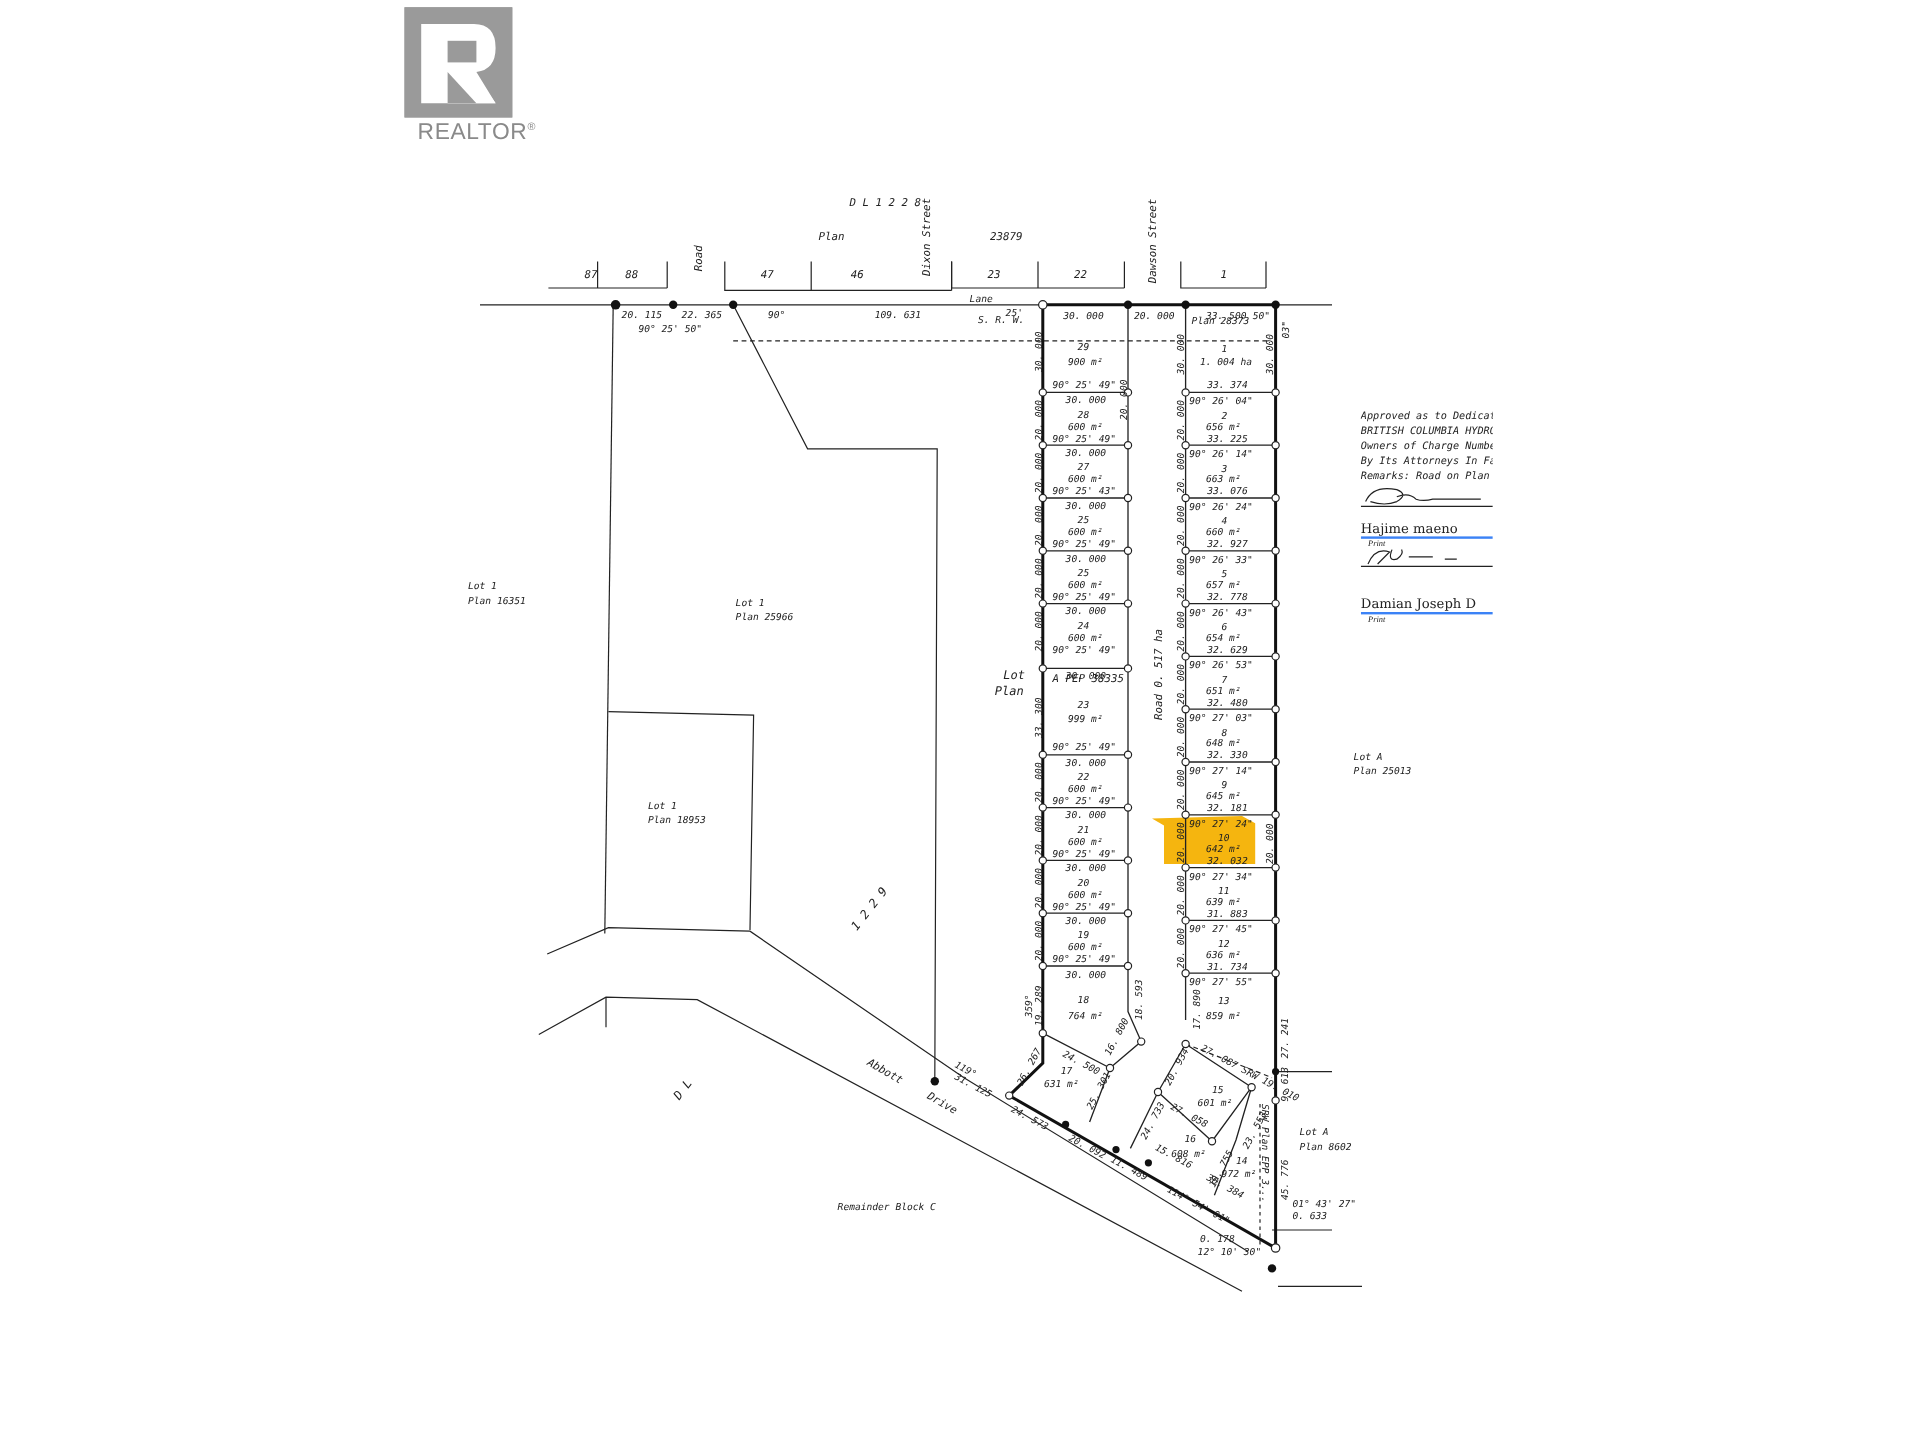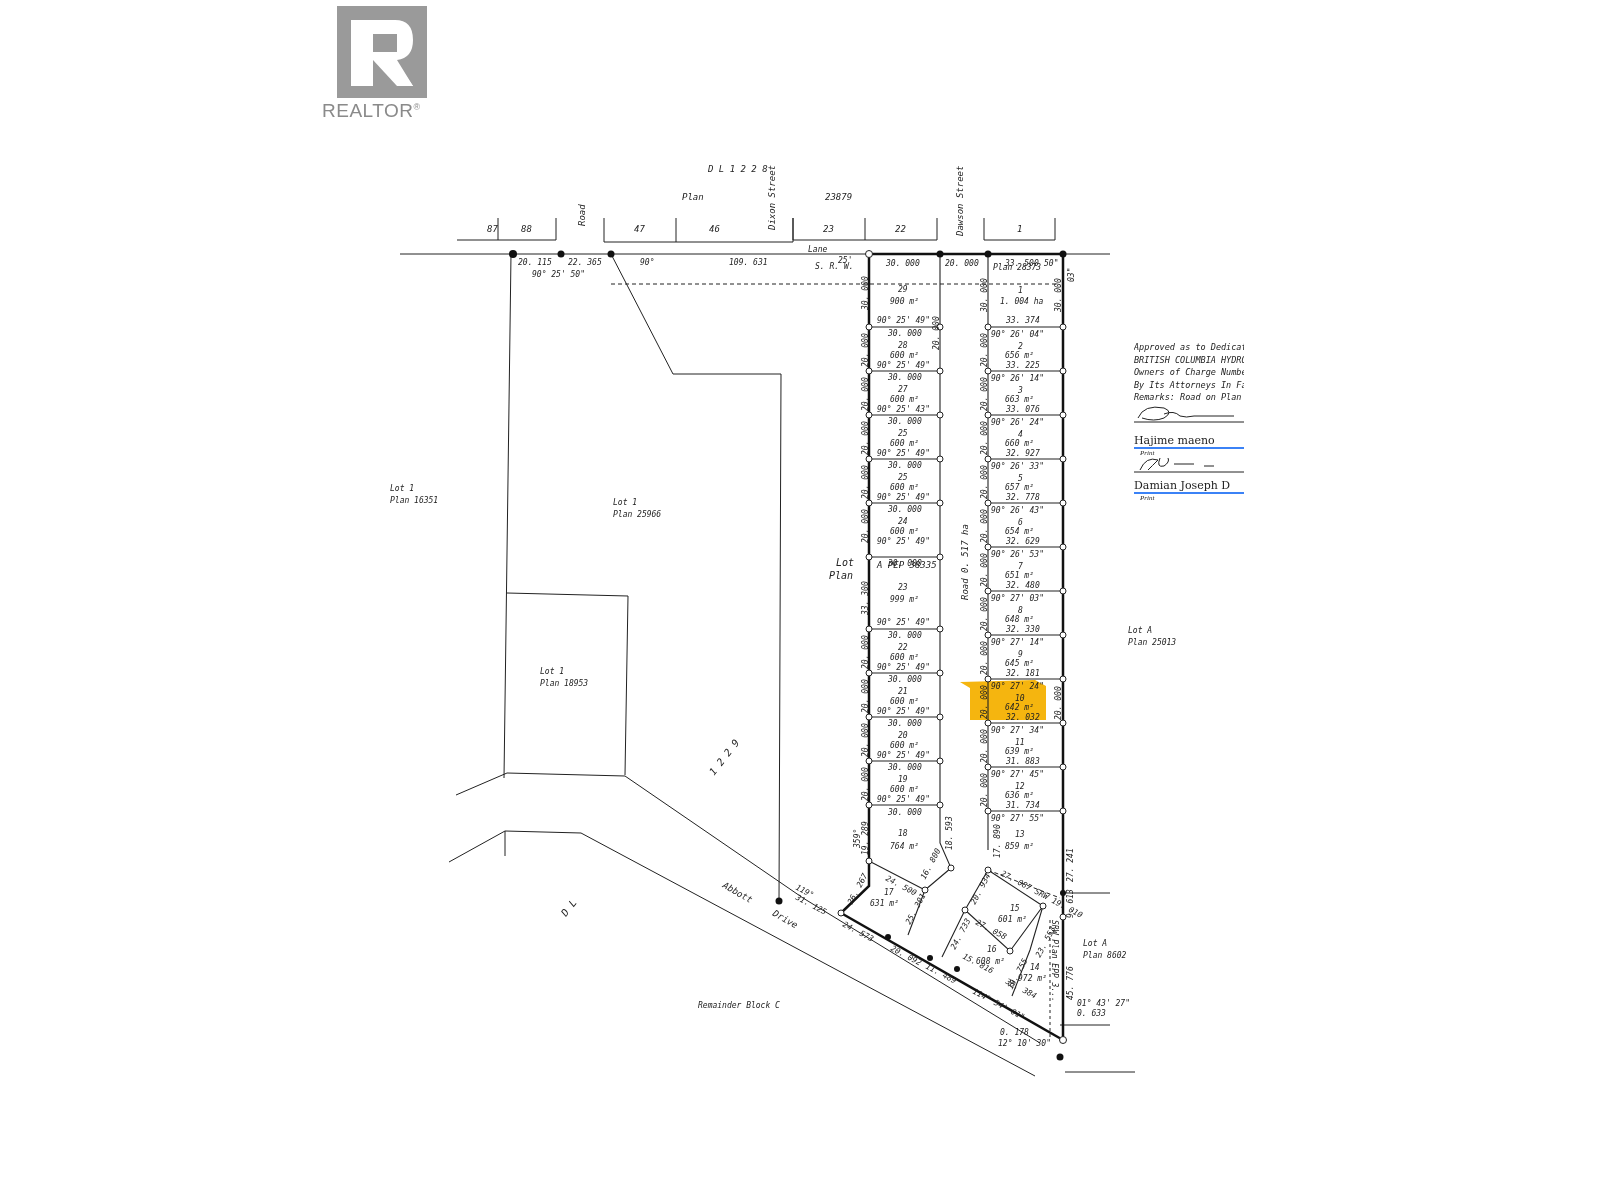--- a/index.html
+++ b/index.html
@@ -1,18 +1,18 @@
 <!DOCTYPE html>
 <html><head>
   <meta charset="utf-8">
   <style>
     html, body { margin:0; padding:0; background:#ffffff; }
     body { width:1600px; height:1200px; position:relative; overflow:hidden; font-family:"DejaVu Sans Mono", monospace; }
     .logo { position:absolute; left:337px; top:6px; width:90px; height:92px; background:#9a9a9a; }
-    .logo-text { position:absolute; left:322px; top:100px; font-family:"Liberation Sans", sans-serif; font-size:19px; color:#8a8a8a; letter-spacing:0.5px; }
+    .logo-text { position:absolute; left:348px; top:100px; font-family:"Liberation Sans", sans-serif; font-size:19px; color:#8a8a8a; letter-spacing:0.5px; }
     .logo-text sup { font-size:9px; }
     svg.plan { position:absolute; left:0; top:0; }
     svg.plan text { font-family:"DejaVu Sans Mono", monospace; font-style:italic; fill:#222; }
     .t8 { font-size:8px; }
     .t9 { font-size:9px; }
     .t10 { font-size:10px; }
     .note { position:absolute; left:1134px; top:341px; width:110px; overflow:hidden; white-space:nowrap; font-family:"DejaVu Sans Mono", monospace; font-style:italic; font-size:8.5px; line-height:12.5px; color:#222; }
     .sig { position:absolute; left:1134px; width:110px; overflow:hidden; white-space:nowrap; color:#222; }
     .sig-name { font-family:"DejaVu Serif", serif; font-size:11px; border-bottom:2px solid #3b82f6; }
     .sig-print { font-family:Liberation Serif, serif; font-style:italic; font-size:7px; padding-left:6px; }
@@ -435,16 +435,16 @@
   <line x1="0" y1="20" x2="110" y2="20" stroke="#222"></line>
 </svg>
 <div class="sig" style="top:434px">
   <div class="sig-name">Hajime maeno</div>
   <div class="sig-print">Print</div>
 </div>
 <svg style="position:absolute;left:1134px;top:452px" width="110" height="24">
   <path d="M6 18 Q12 4 24 8 Q18 14 14 18 M26 6 Q22 16 30 14 Q36 10 34 6 M40 12 L60 12 M70 14 L80 14" stroke="#222" fill="none"></path>
   <line x1="0" y1="20" x2="110" y2="20" stroke="#222"></line>
 </svg>
-<div class="sig" style="top:479px">
+<div class="sig" style="top:497px">
   <div class="sig-name">Damian Joseph D</div>
   <div class="sig-print">Print</div>
 </div>
 
 </body></html>

